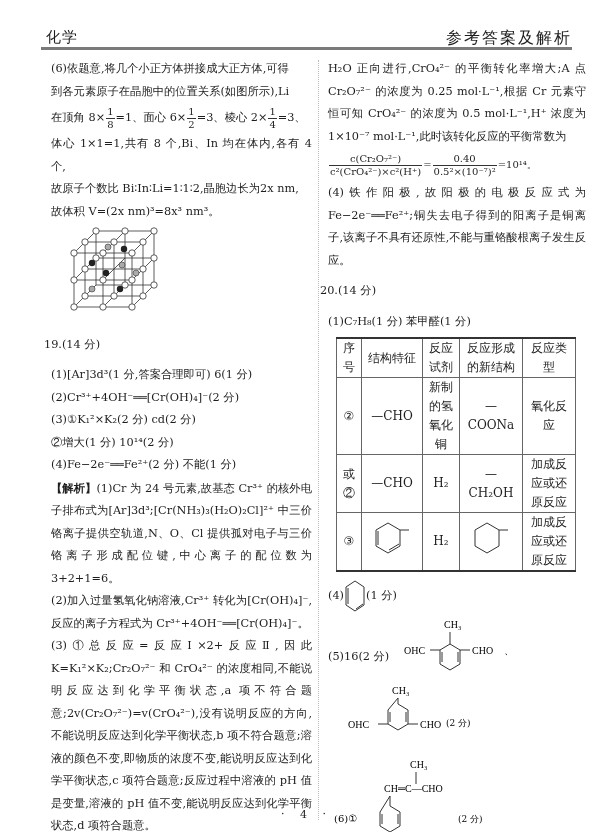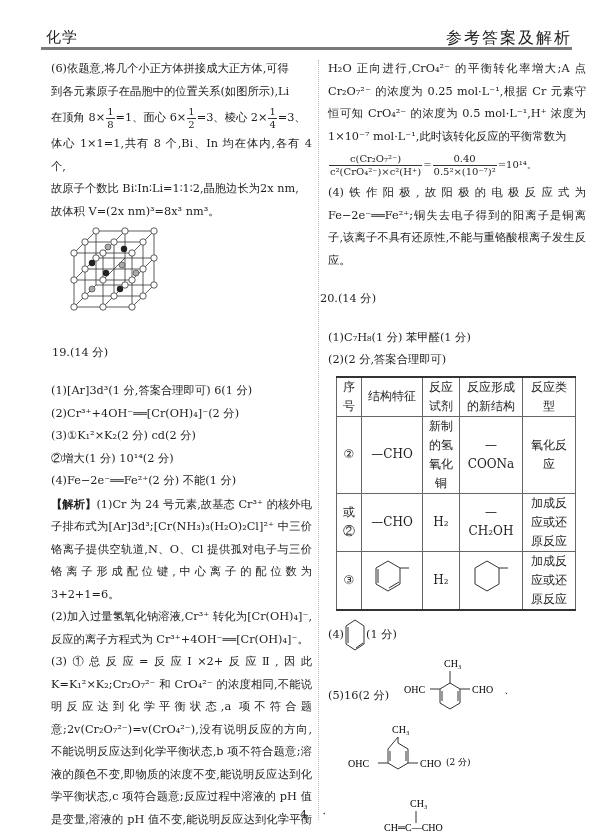--- a/index.html
+++ b/index.html
@@ -8,21 +8,21 @@
   .hdr { position:absolute; left:41px; right:41px; top:24px; height:20px; }
   .hdr .l { position:absolute; left:5px; top:4px; font-size:15px; letter-spacing:1px; }
   .hdr .r { position:absolute; right:0; top:4px; font-size:16px; letter-spacing:2px; }
   .hdr-rule { position:absolute; left:41px; right:41px; top:47px; height:3px; background:#7a7a7a; }
   .divider { position:absolute; left:318px; top:60px; height:760px; border-left:1px dotted #bbb; }
   .col { position:absolute; top:58px; font-size:11.3px; line-height:22.5px; }
   .col.left { left:36px; width:276px; }
   .col.right { left:328px; width:258px; }
   .p { margin:0; text-align:justify; }
   .ind { padding-left:15px; }
-  .q { margin:16px; }
+  .q { margin:8px; }
   .frac { display:inline-block; vertical-align:middle; text-align:center; font-size:10px; line-height:12px; margin:0 1px; }
   .frac .n { display:block; border-bottom:1px solid #333; padding:0 1px; }
   .frac .d { display:block; padding:0 1px; }
   .bold { font-weight:bold; }
   .fig { margin:4px 0 4px 30px; width:96px; height:86px; }
   table.rx { border-collapse:collapse; margin:4px 0 4px 8px; font-size:12px; line-height:19px; text-align:center; }
   table.rx td { border:1px solid #666; padding:0 3px; vertical-align:middle; }
   table.rx { border-top:2px solid #333; border-bottom:2px solid #333; }
   .footer { position:absolute; left:0; width:613px; top:808px; text-align:center; font-size:11px; letter-spacing:6px; }
 </style>
@@ -109,21 +109,20 @@
 </div>
 
 <div class="col right">
   <p class="p">H₂O 正向进行,CrO₄²⁻ 的平衡转化率增大;A 点 Cr₂O₇²⁻ 的浓度为 0.25 mol·L⁻¹,根据 Cr 元素守恒可知 CrO₄²⁻ 的浓度为 0.5 mol·L⁻¹,H⁺ 浓度为 1×10⁻⁷ mol·L⁻¹,此时该转化反应的平衡常数为</p>
   <p class="p" style="line-height:34px; font-size:10px">
     <span class="frac"><span class="n">c(Cr₂O₇²⁻)</span><span class="d">c²(CrO₄²⁻)×c²(H⁺)</span></span>=<span class="frac"><span class="n">0.40</span><span class="d">0.5²×(10⁻⁷)²</span></span><span>=10¹⁴。</span>
   </p>
   <p class="p">(4)铁作阳极,故阳极的电极反应式为 Fe−2e⁻══Fe²⁺;铜失去电子得到的阳离子是铜离子,该离子不具有还原性,不能与重铬酸根离子发生反应。</p>
   <p class="q" style="margin-left:-8px">20.(14 分)</p>
   <p class="p">(1)C₇H₈(1 分)  苯甲醛(1 分)</p>
-  <p class="p">(2)(2 分,答案合理即可)</p>
 
   <table class="rx">
     <tbody>
         <tr>
       <td style="width:18px">序号</td>
       <td style="width:54px">结构特征</td>
       <td style="width:30px">反应试剂</td>
       <td style="width:56px">反应形成的新结构</td>
       <td style="width:46px">反应类型</td>
     </tr>

